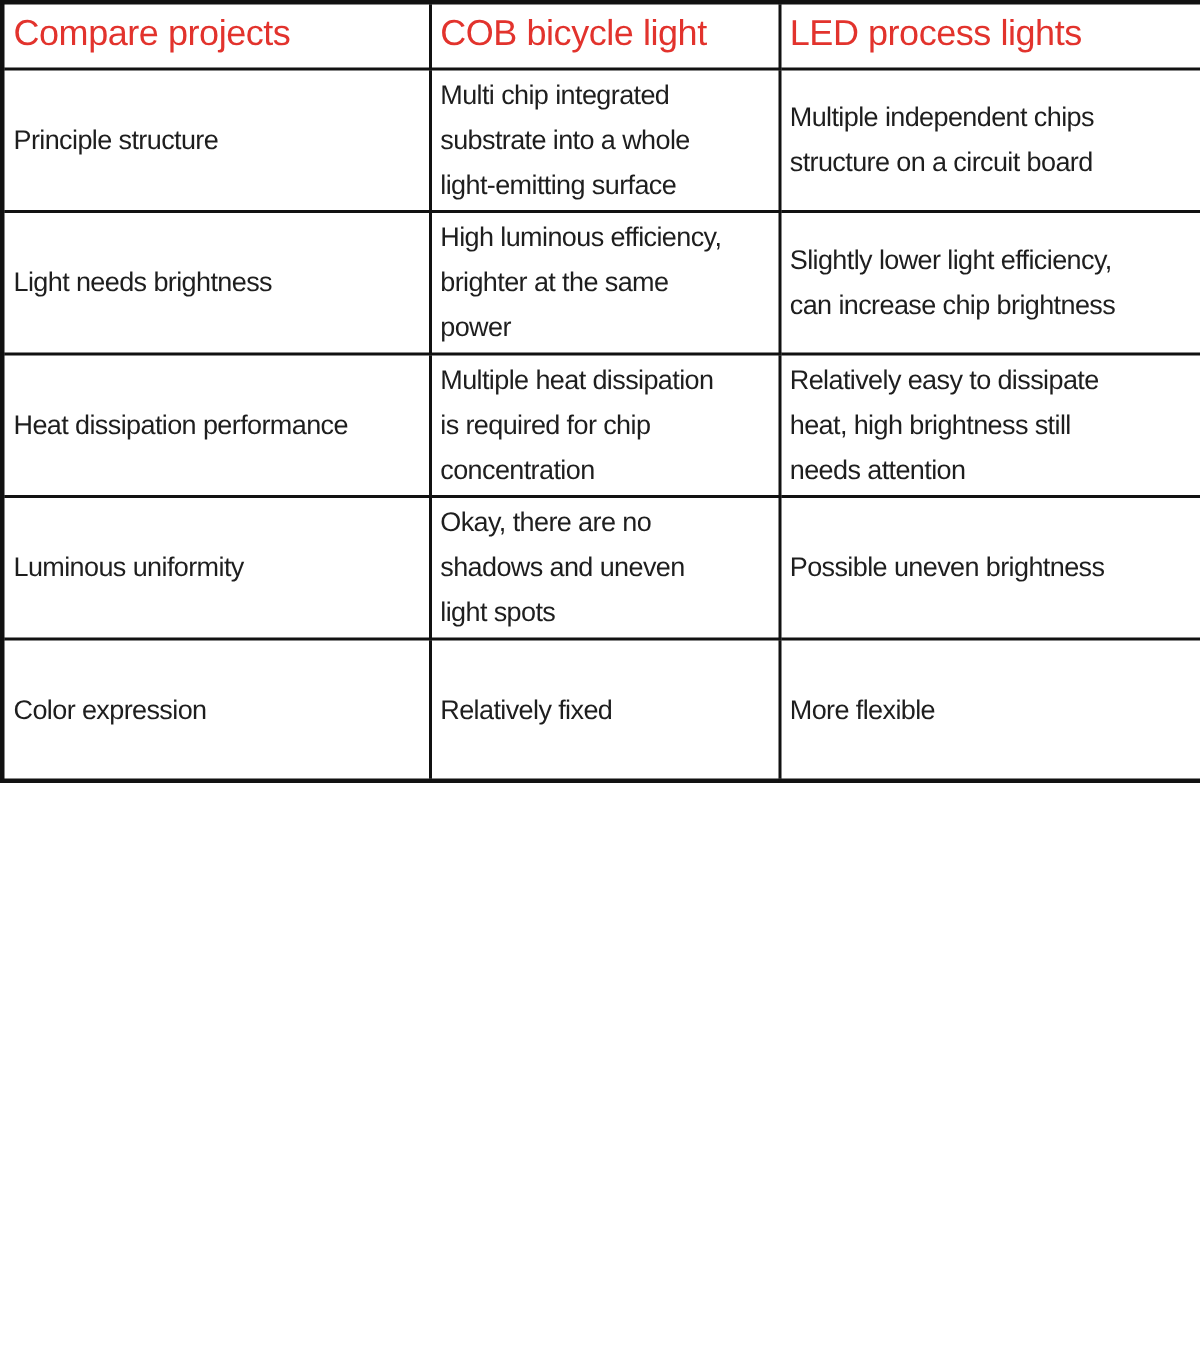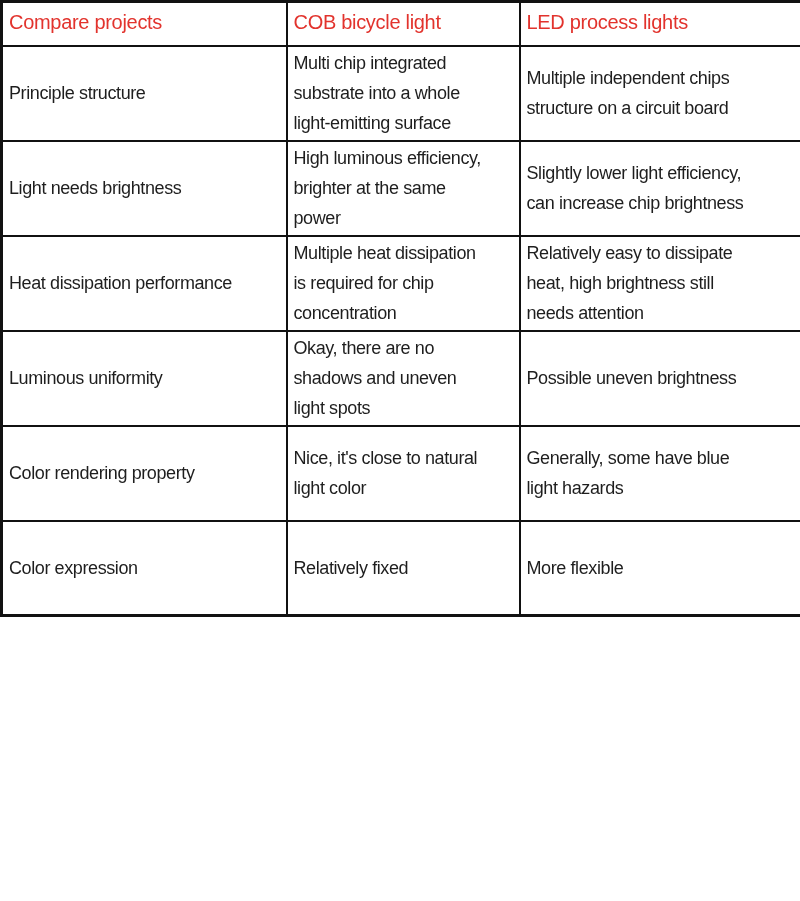--- a/index.html
+++ b/index.html
@@ -29,21 +29,21 @@
     border: 3px solid var(--border);
   }
   table.compare col.c-project { width: 285px; }
   table.compare col.c-cob     { width: 233px; }
   table.compare col.c-led     { width: 282px; }
   table.compare th {
     height: 44px;
     padding: 0 4px 2px 6px;
     text-align: left;
     vertical-align: middle;
-    font-size: 20px;
+    font-size: 24px;
     font-weight: 400;
     letter-spacing: -0.3px;
     color: var(--header-text);
     border: 2px solid var(--border);
     white-space: nowrap;
     overflow: hidden;
   }
   table.compare td {
     height: 95px;
     padding: 0 3px 0 6px;
@@ -102,26 +102,19 @@
 needs attention</td>
       </tr>
       <tr>
         <td>Luminous uniformity</td>
         <td>Okay, there are no
 shadows and uneven
 light spots</td>
         <td>Possible uneven brightness</td>
       </tr>
       <tr>
-        <td>Color rendering property</td>
-        <td>Nice, it's close to natural
-light color</td>
-        <td>Generally, some have blue
-light hazards</td>
-      </tr>
-      <tr>
         <td>Color expression</td>
         <td>Relatively fixed</td>
         <td>More flexible</td>
       </tr>
     </tbody>
   </table>
 </div>
 
 </body></html>

